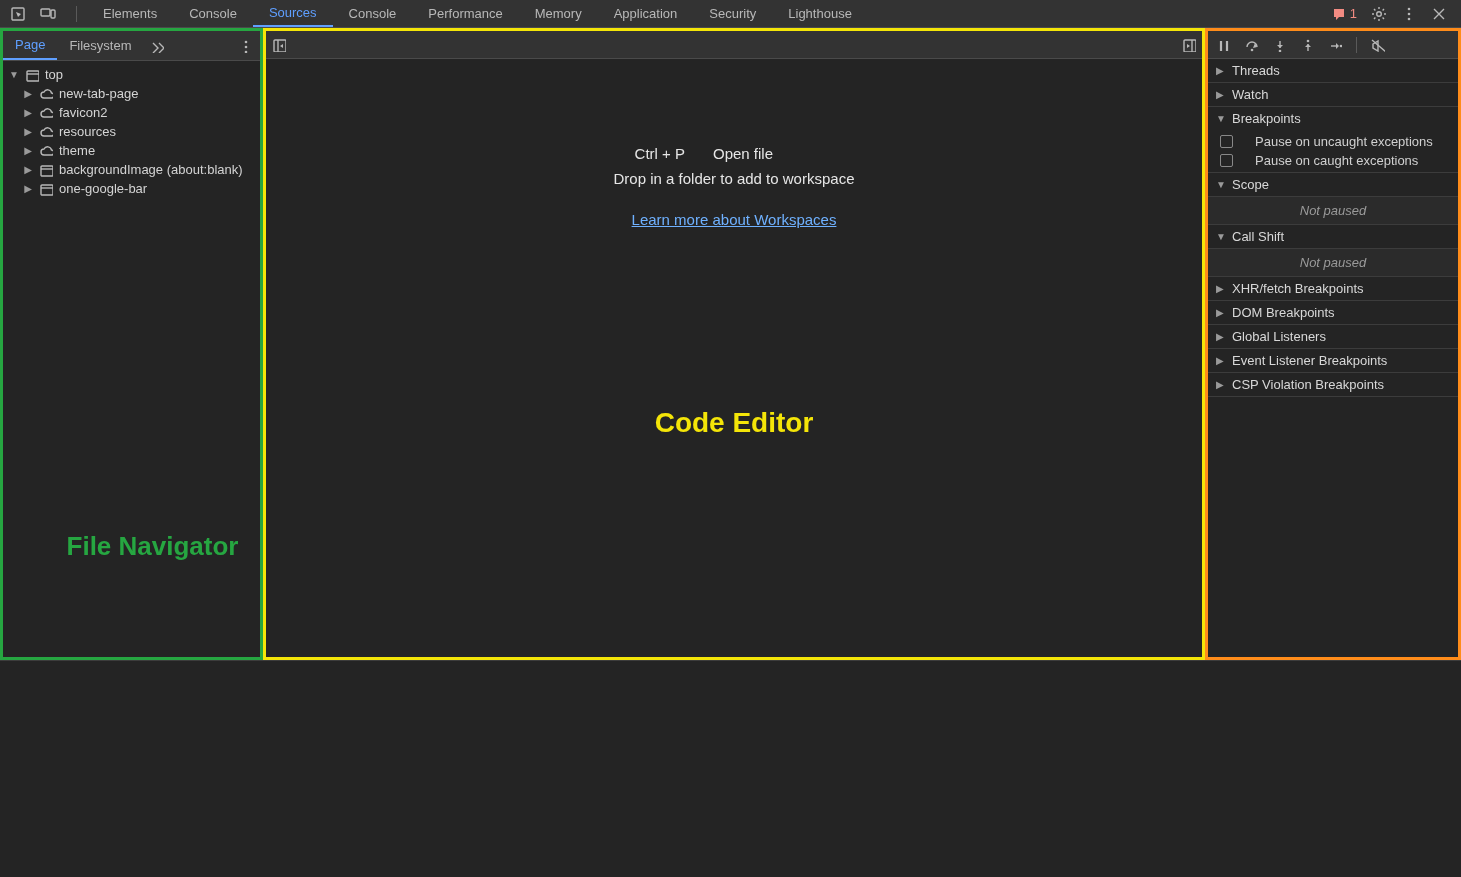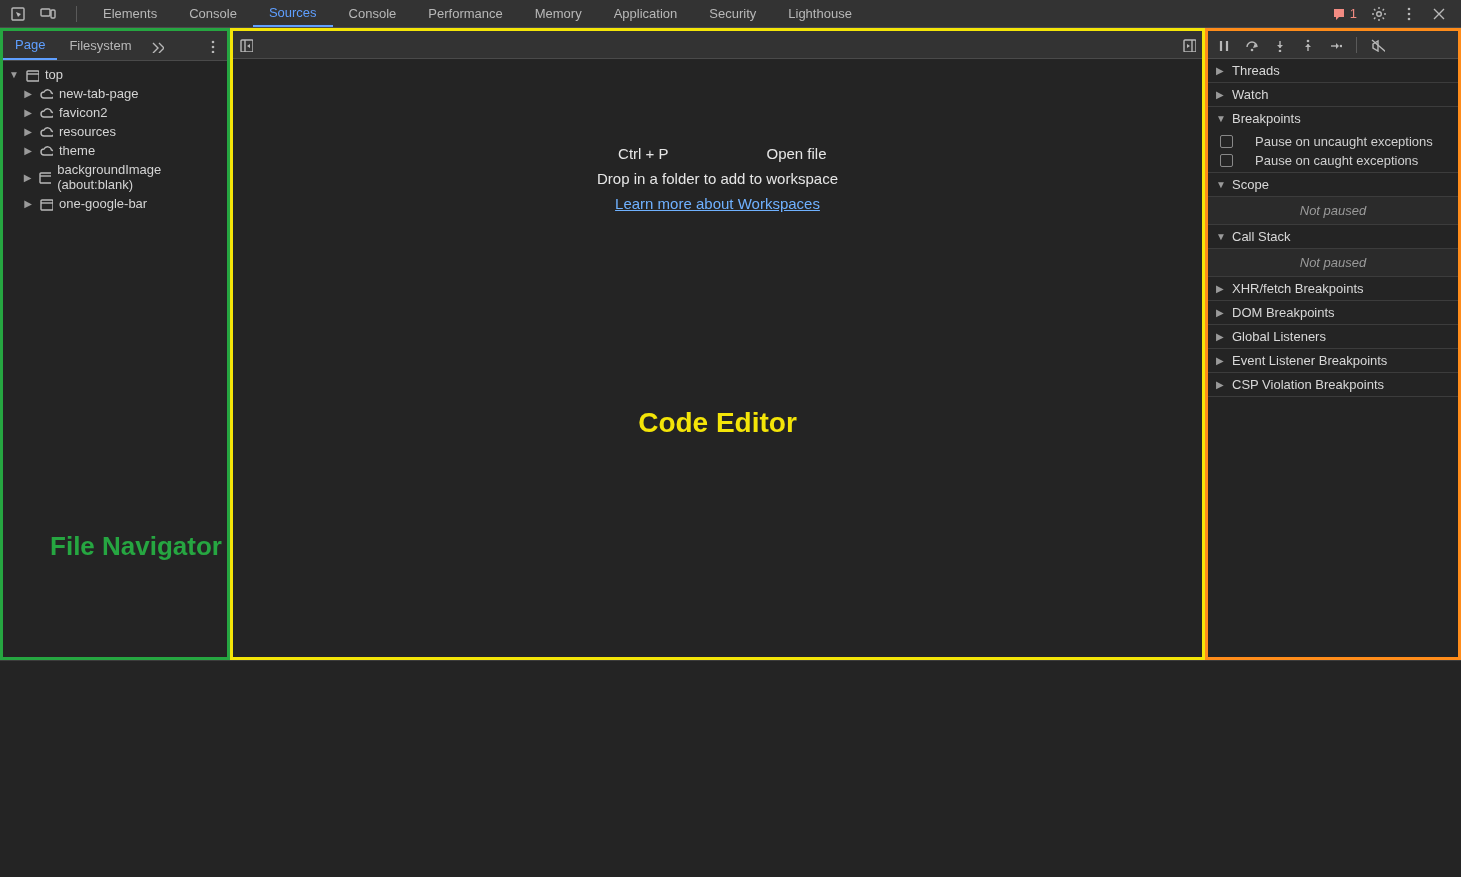--- a/index.html
+++ b/index.html
@@ -16,42 +16,42 @@
   .top-bar .right-icons { margin-left: auto; display: flex; align-items: center; gap: 14px; padding: 0 14px; }
   .err-badge { display: flex; align-items: center; gap: 4px; color: #f28b82; font-size: 13px; }
   .ico { width: 16px; height: 16px; fill: none; stroke: #b8b8b8; stroke-width: 1.4; }
   .ico.small { width: 14px; height: 14px; }
 
   
   .main { display: flex; height: 632px; }
   .console-drawer { height: 217px; background: #242424; border-top: 1px solid #3c3c3c; }
 
   
-  .nav-pane { width: 230px; border: 3px solid #26a641; position: relative; background: #242424; display: flex; flex-direction: column; }
+  .nav-pane { width: 263px; border: 3px solid #26a641; position: relative; background: #242424; display: flex; flex-direction: column; }
   .nav-tabs { height: 30px; background: #333333; display: flex; align-items: center; border-bottom: 1px solid #4a4a4a; }
   .nav-tab { font-size: 13px; padding: 0 12px; height: 100%; display: flex; align-items: center; color: #b8b8b8; cursor: pointer; }
   .nav-tab.active { color: #5f9fff; border-bottom: 2px solid #5f9fff; }
   .nav-tabs .more { margin-left: 6px; }
   .nav-tabs .kebab { margin-left: auto; margin-right: 8px; }
   .tree { padding: 4px 0; flex: 0 0 auto; }
   .tree-row { display: flex; align-items: center; gap: 6px; font-size: 13px; padding: 2px 0 2px 6px; color: #d4d4d4; cursor: pointer; }
   .tree-row .tri { width: 10px; text-align: center; color: #9a9a9a; font-size: 10px; }
   .tree-row.depth1 { padding-left: 6px; }
   .tree-row.depth2 { padding-left: 20px; }
   .nav-label-overlay { position: absolute; left: 0; right: 0; top: 500px; text-align: center; font-size: 26px; font-weight: 700; color: #26a641; margin-left: 42px; }
 
   
   .editor-pane { flex: 1; border: 3px solid #f4e508; position: relative; background: #242424; display: flex; flex-direction: column; }
   .editor-toolbar { height: 28px; background: #333333; display: flex; align-items: center; justify-content: space-between; padding: 0 6px; border-bottom: 1px solid #4a4a4a; }
   .editor-body { flex: 1; display: flex; flex-direction: column; align-items: center; padding-top: 86px; gap: 4px; }
   .hint-row { display: flex; gap: 28px; font-size: 15px; color: #e6e6e6; }
   .hint-row .key { width: 130px; text-align: right; }
-  .hint-row .act { width: 200px; text-align: center; }
+  .hint-row .act { width: 200px; text-align: left; }
   .hint-single { font-size: 15px; color: #e6e6e6; margin-top: 4px; }
-  .hint-link { font-size: 15px; color: #6fb1ff; text-decoration: underline; cursor: pointer; margin-top: 4px; }
+  .hint-link { font-size: 15px; color: #6fb1ff; text-decoration: underline; cursor: pointer; margin-top: 20px; }
   .editor-label-overlay { position: absolute; left: 0; right: 0; top: 376px; text-align: center; font-size: 28px; font-weight: 700; color: #f4e508; }
 
   
   .debug-pane { width: 256px; border: 3px solid #ff8c1a; position: relative; background: #242424; display: flex; flex-direction: column; }
   .dbg-toolbar { height: 28px; background: #333333; display: flex; align-items: center; gap: 14px; padding: 0 8px; border-bottom: 1px solid #4a4a4a; }
   .dbg-toolbar .sep { width: 1px; height: 16px; background: #5a5a5a; }
   .sect { border-bottom: 1px solid #3c3c3c; }
   .sect-head { display: flex; align-items: center; gap: 6px; font-size: 13px; padding: 4px 8px; color: #d8d8d8; cursor: pointer; }
   .sect-head .tri { width: 10px; color: #9a9a9a; font-size: 10px; }
   .sect-body { padding: 2px 0; }
@@ -323,21 +323,21 @@
       <div class="sect-head">
           <span class="tri">▼</span>
           <span>Scope</span>
         </div>
     </div>
     <div class="not-paused">Not paused</div>
 
     <div class="sect">
       <div class="sect-head">
           <span class="tri">▼</span>
-          <span>Call Stack</span>
+          <span>Call Shift</span>
         </div>
     </div>
     <div class="not-paused">Not paused</div>
 
     <div class="sect">
         <div class="sect-head">
           <span class="tri">▶</span>
           <span>XHR/fetch Breakpoints</span>
         </div>
       </div>

